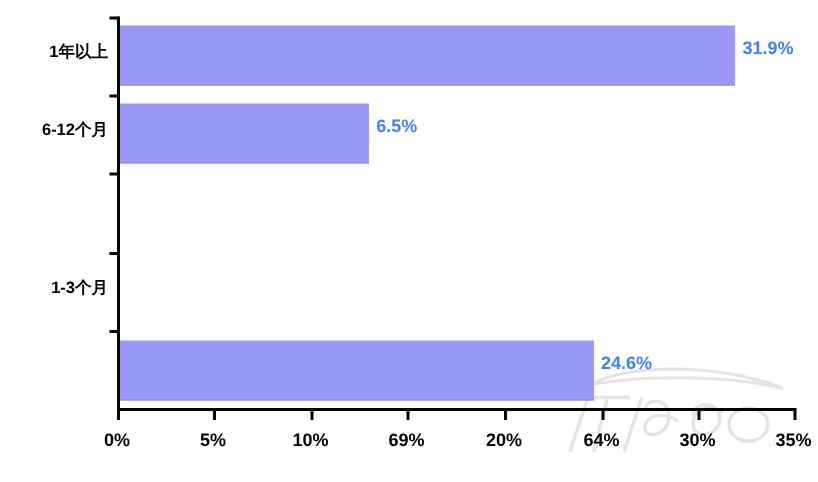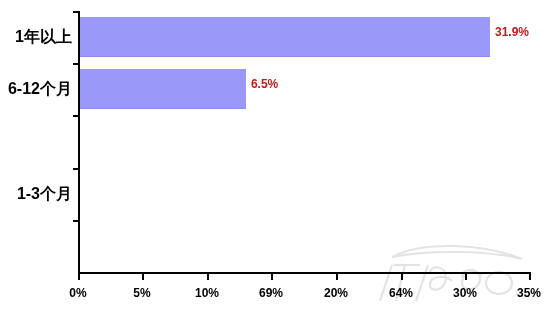--- a/index.html
+++ b/index.html
@@ -73,29 +73,29 @@
     height: 40px;
     background: #9a99fa;
     border-bottom: 1px solid #8a89ef;
     box-sizing: border-box;
   }
   .bar-value {
     position: absolute;
     top: 14px;
     font-size: 12px;
     font-weight: bold;
-    color: #b91c1c;
+    color: #3b82f6;
     white-space: nowrap;
   }
   .cat-label-box {
     position: absolute;
     left: 0;
     width: 72px;
     text-align: right;
-    font-size: 16px;
+    font-size: 11px;
     font-weight: bold;
     color: #000000;
     white-space: nowrap;
     z-index: 3;
   }
 
   
   .y-tick {
     position: absolute;
     left: 73px;
@@ -161,20 +161,24 @@
 
   <div id="plot">
     <div class="bar-row" style="top:0px">
       <div class="bar" style="width: 411.966px; background: rgb(154, 153, 250);"></div>
       <div class="bar-value" style="left: 416.966px;">31.9%</div>
     </div>
     <div class="bar-row" style="top:52.4px">
       <div class="bar" style="width: 167.886px; background: rgb(154, 153, 250);"></div>
       <div class="bar-value" style="left: 172.886px;">6.5%</div>
     </div>
+    <div class="bar-row" style="top:209.6px">
+      <div class="bar" style="width: 317.691px; background: rgb(154, 153, 250);"></div>
+      <div class="bar-value" style="left: 322.691px;">24.6%</div>
+    </div>
   </div>
 
   <div class="x-tick" style="left:78px"></div>
   <div class="x-tick" style="left:142px"></div>
   <div class="x-tick" style="left:207px"></div>
   <div class="x-tick" style="left:271px"></div>
   <div class="x-tick" style="left:336px"></div>
   <div class="x-tick" style="left:401px"></div>
   <div class="x-tick" style="left:465px"></div>
   <div class="x-tick" style="left:529px"></div>

